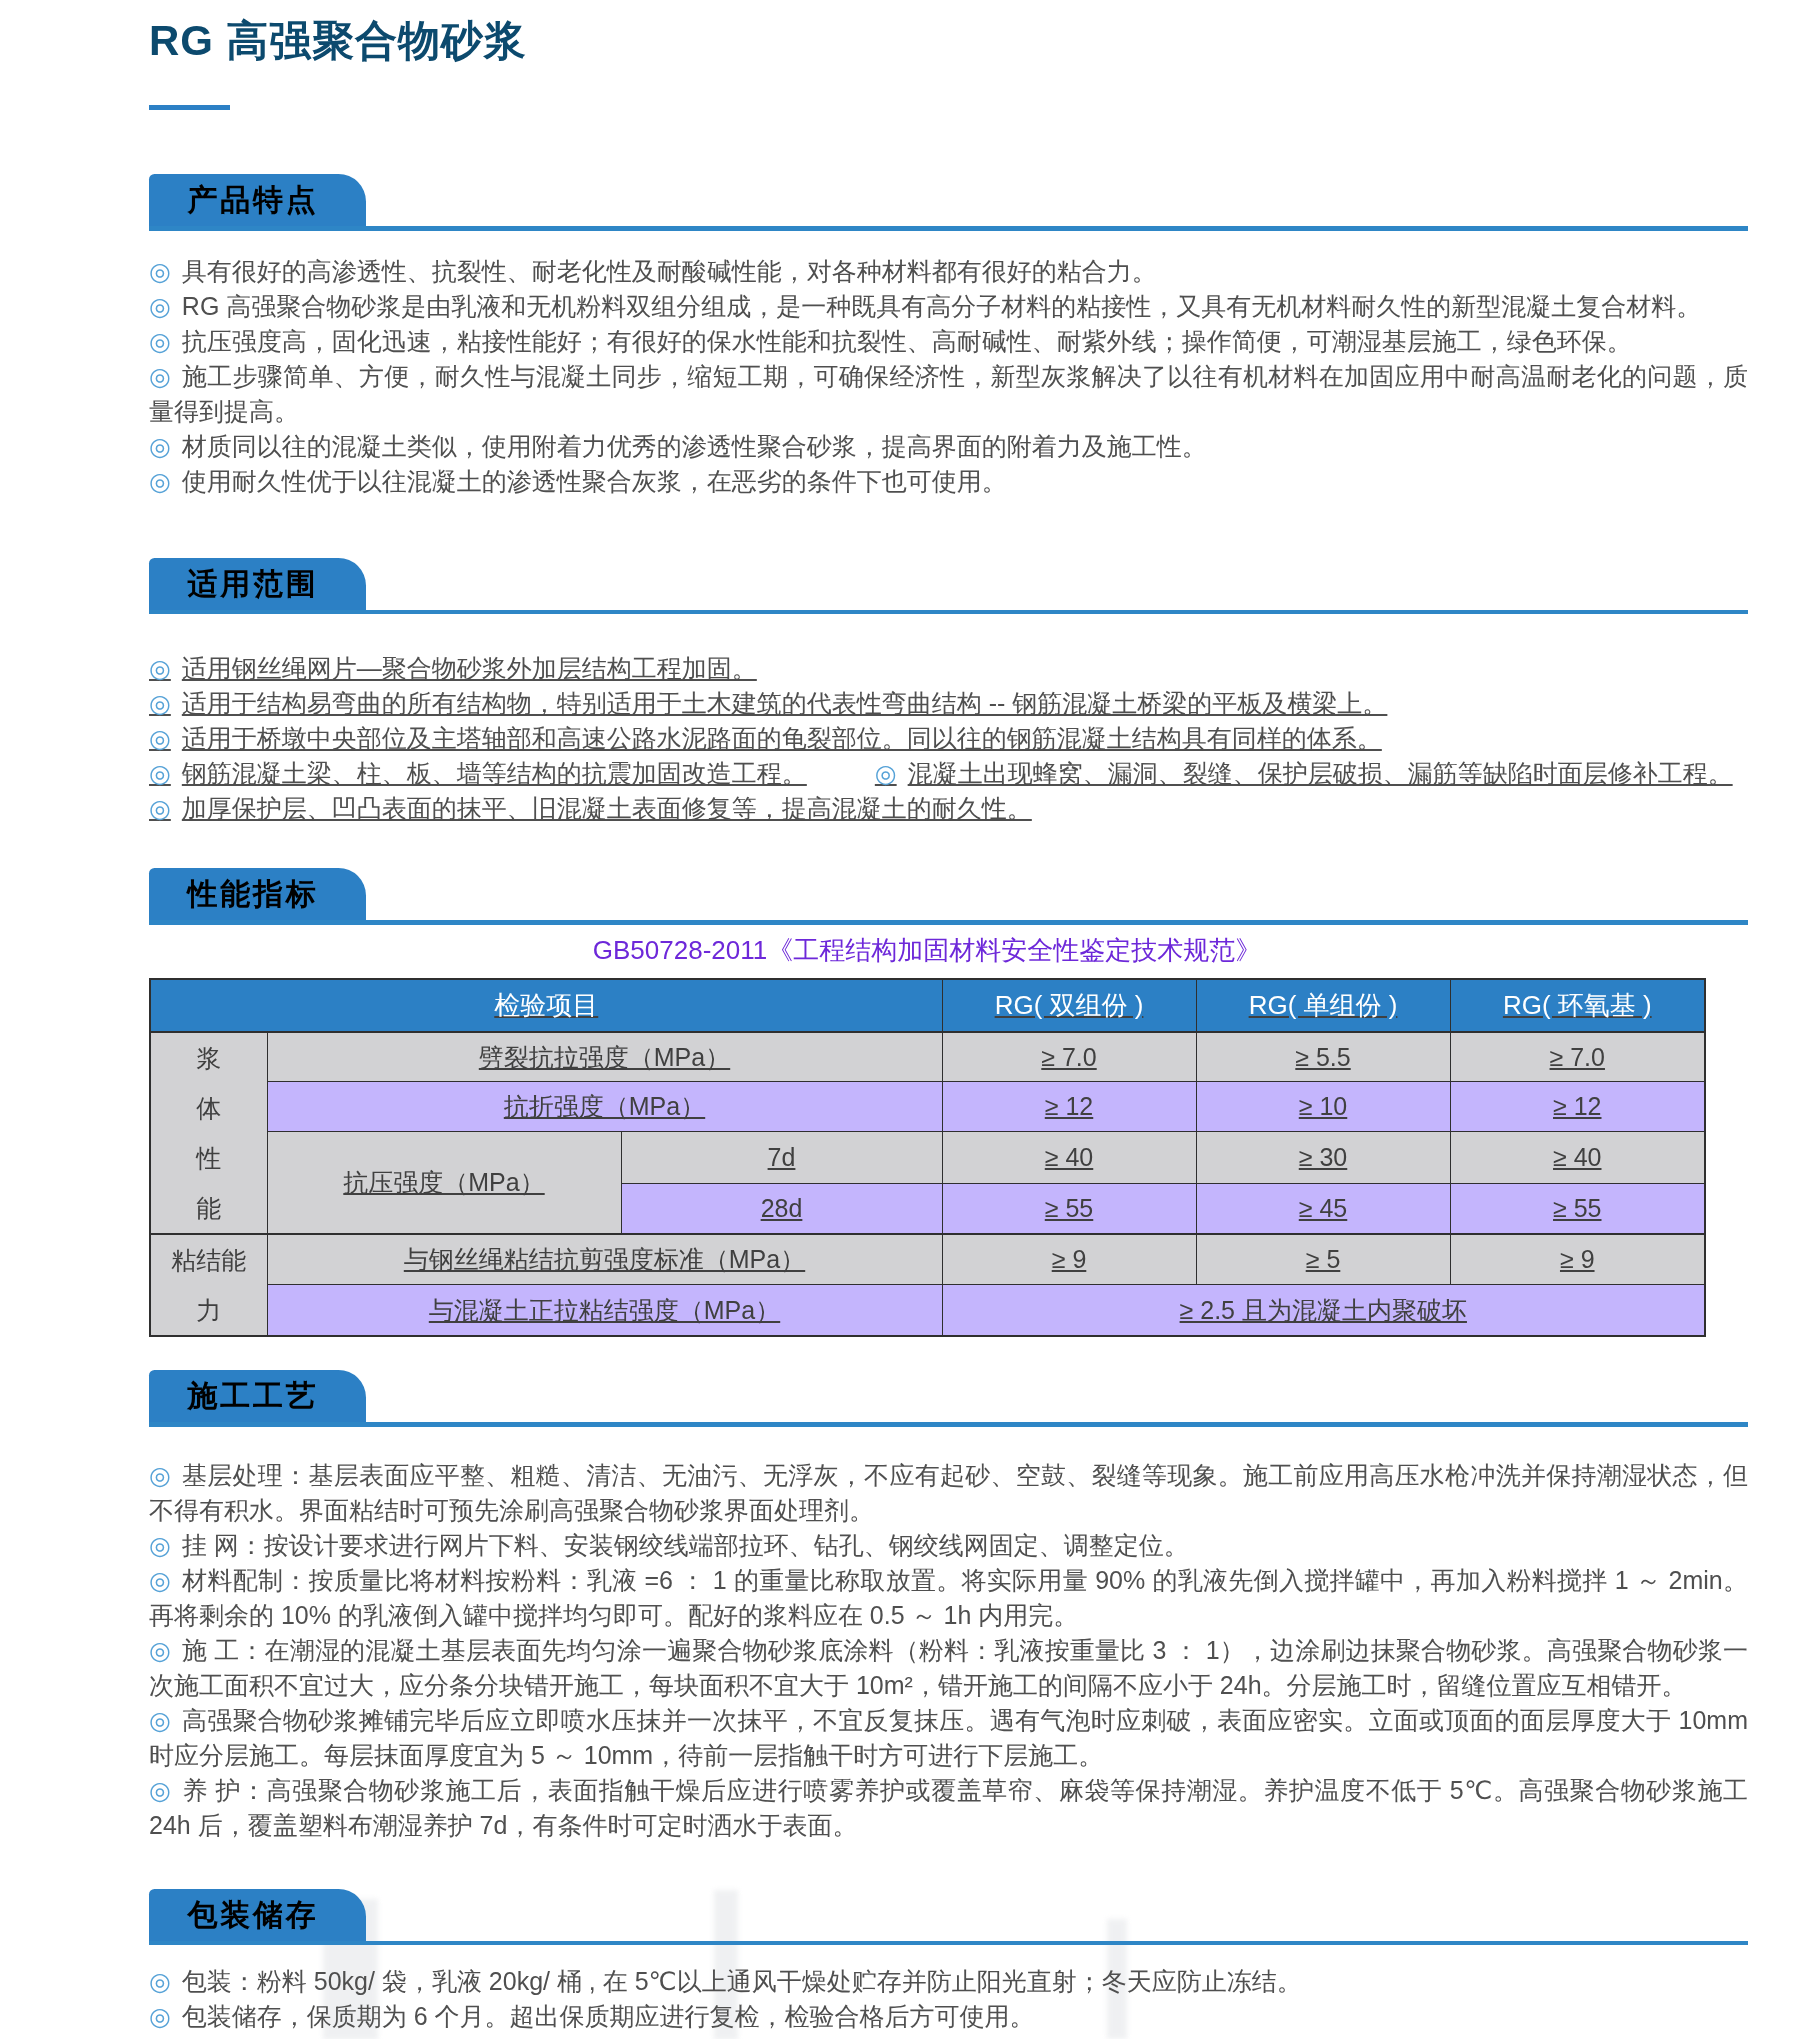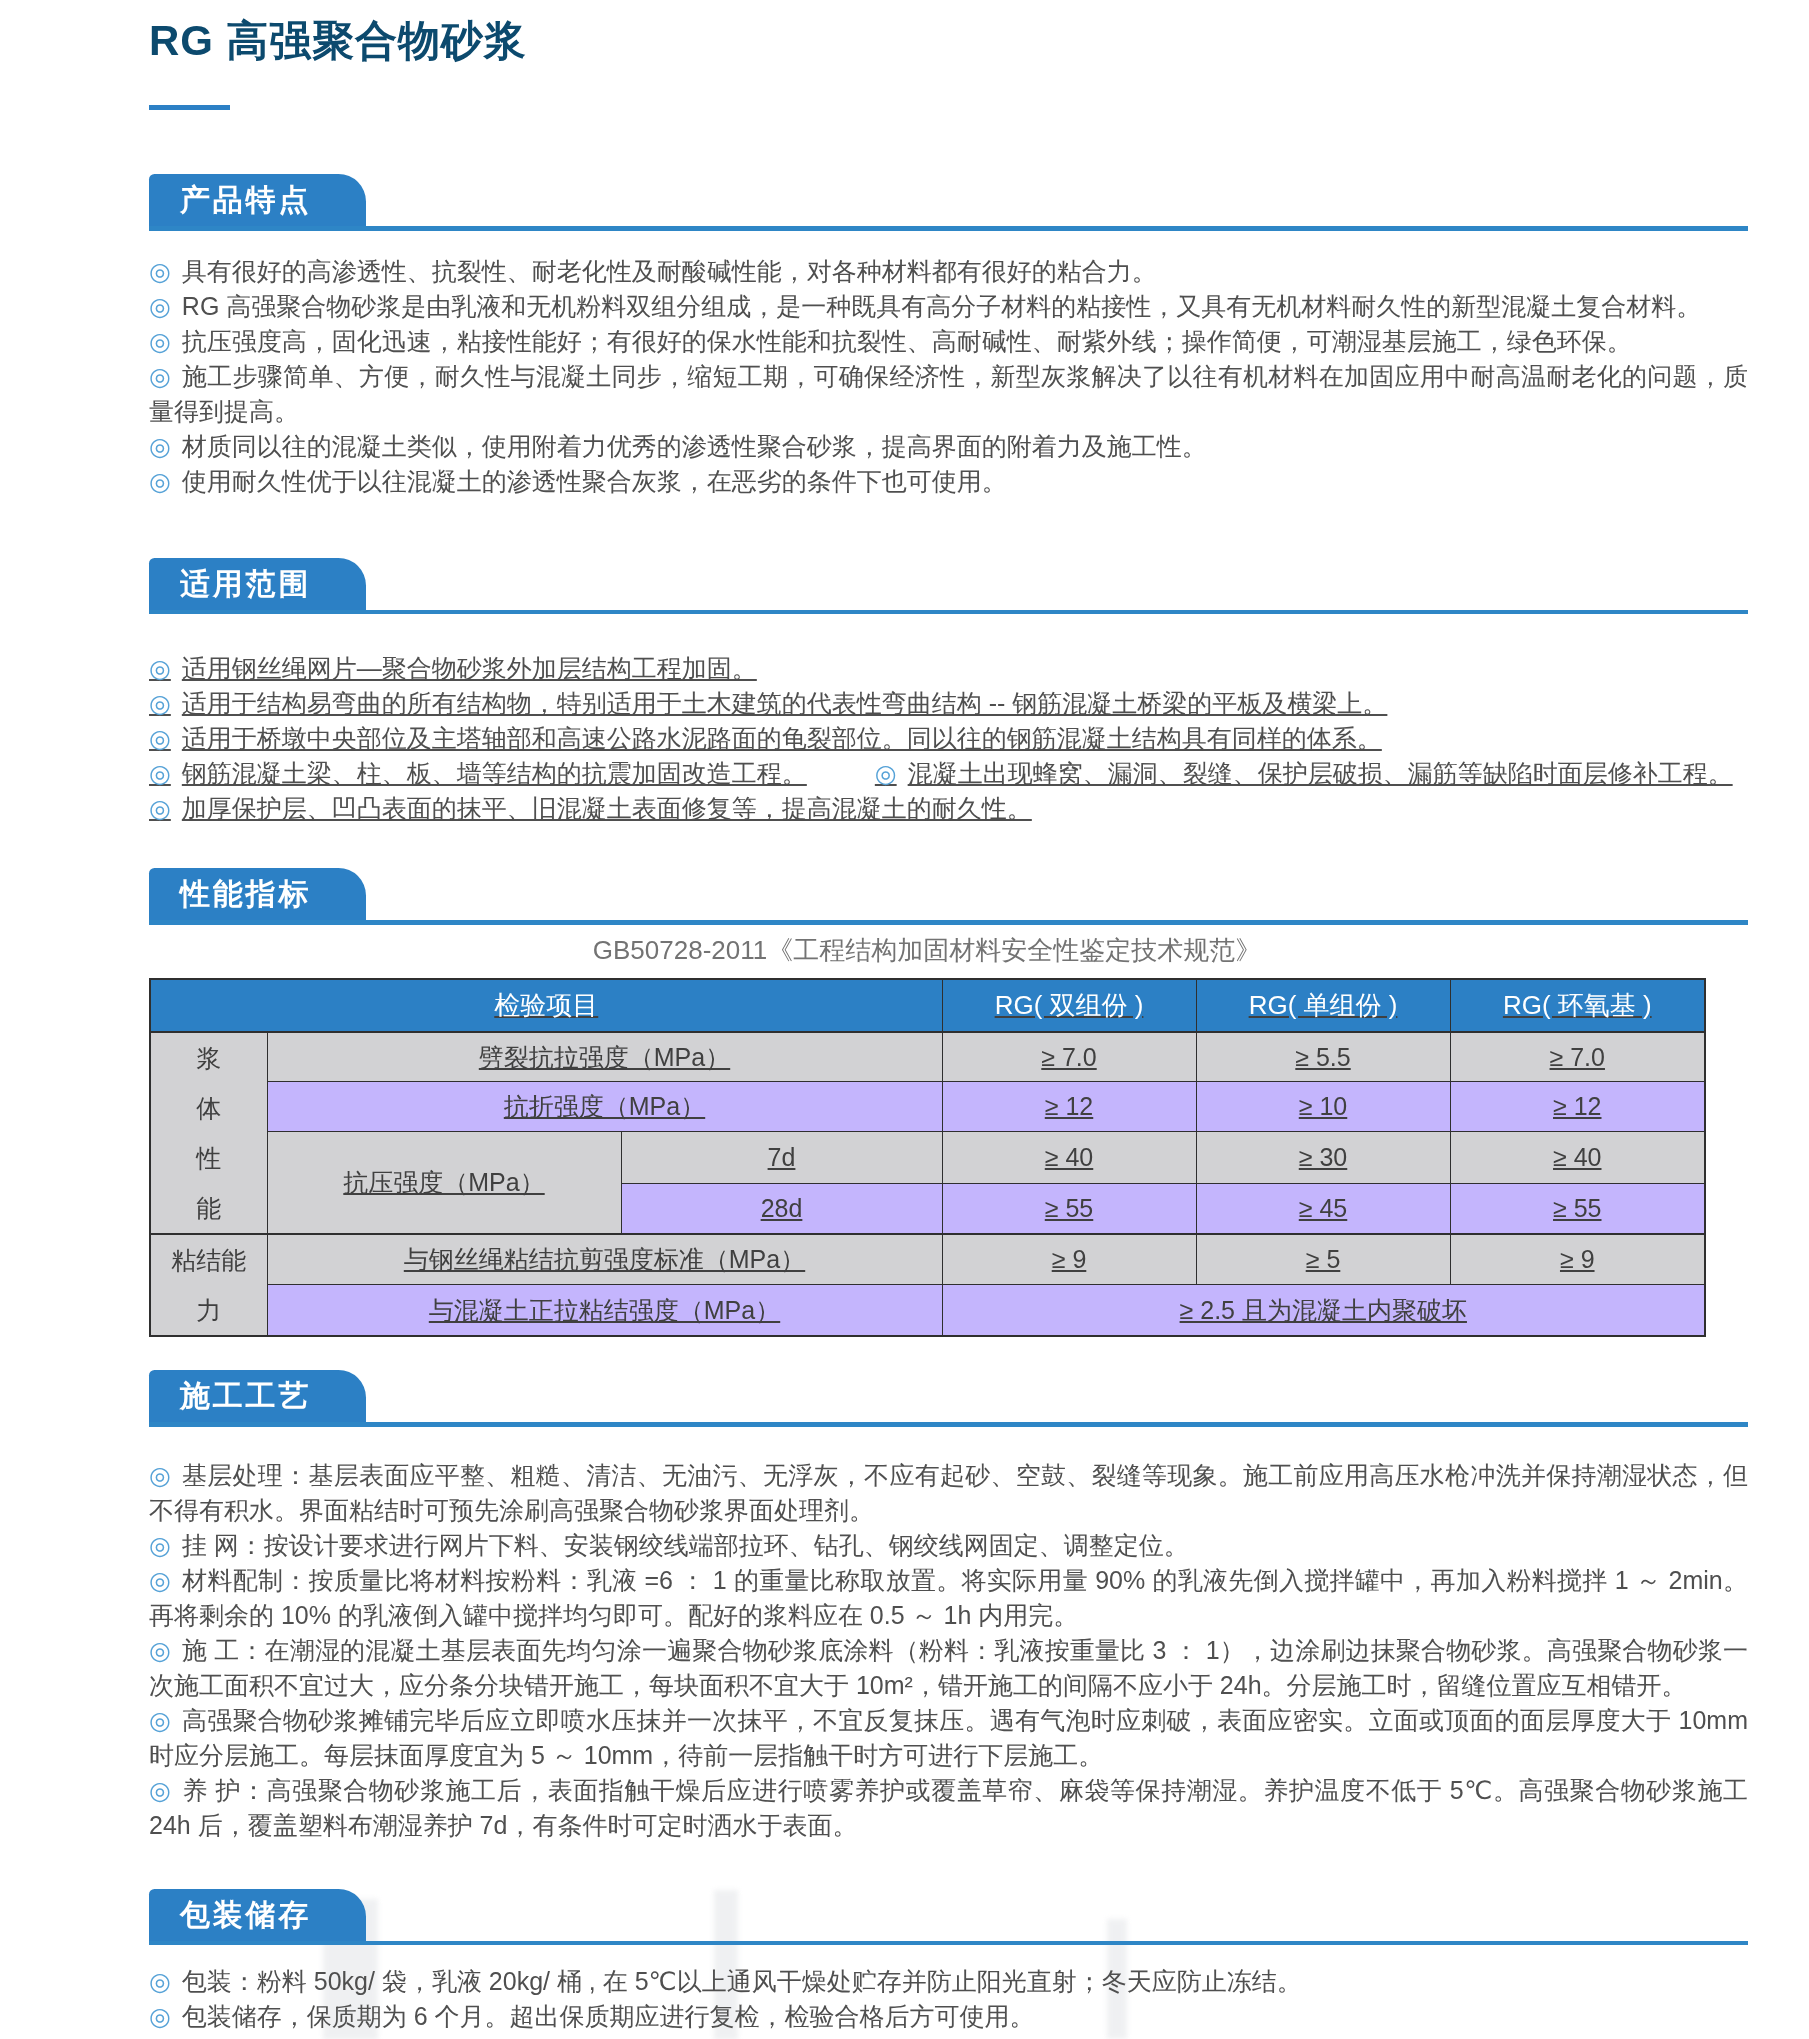--- a/index.html
+++ b/index.html
@@ -20,37 +20,37 @@
   
   .section{margin-top:64px;}
   .sec-scope{margin-top:59px;}
   .sec-perf{margin-top:42px;}
   .sec-process{margin-top:33px;}
   .sec-pack{margin-top:46px;}
   .banner{
     display:inline-block;vertical-align:bottom;
     min-width:217px;box-sizing:border-box;
     height:52px;line-height:52px;
-    background:#2c80c5;color:#ffffff;
+    background:#2c80c5;color:#000000;
     font-size:30px;font-weight:bold;letter-spacing:2.8px;
     padding:0 40px 0 31px;
     border-radius:5.5px 27.5px 0 0;
-    text-align:left;
+    text-align:center;
   }
   .sec-rule{height:4.6px;background:#2e86c6;width:100%;}
   
   .items{margin-top:23px;font-size:25px;line-height:35px;color:#4f4f4f;}
   .items-scope{margin-top:37px;text-decoration:underline;}
   .items-process{margin-top:31px;}
   .items-pack{margin-top:18.4px;}
   .item{text-align:justify;text-justify:inter-ideograph;}
   .marker{color:#56a2d7;margin-right:11px;}
   .marker2{color:#56a2d7;margin-left:68px;margin-right:11px;}
   
-  .perf-caption{margin-top:11px;font-size:26px;line-height:29px;color:#737373;width:1556px;text-align:center;}
+  .perf-caption{margin-top:11px;font-size:26px;line-height:29px;color:#6d28d9;width:1556px;text-align:center;}
   table.perf{
     margin-top:13px;border-collapse:collapse;table-layout:fixed;width:1556px;
     font-size:25px;color:#404040;
   }
   table.perf th,table.perf td{
     border:1.8px solid #2f2f2f;text-align:center;vertical-align:middle;
     height:50px;padding:0 5.5px;box-sizing:border-box;
   }
   table.perf{border:2.8px solid #2f2f2f;text-decoration:underline;}
   table.perf th{

